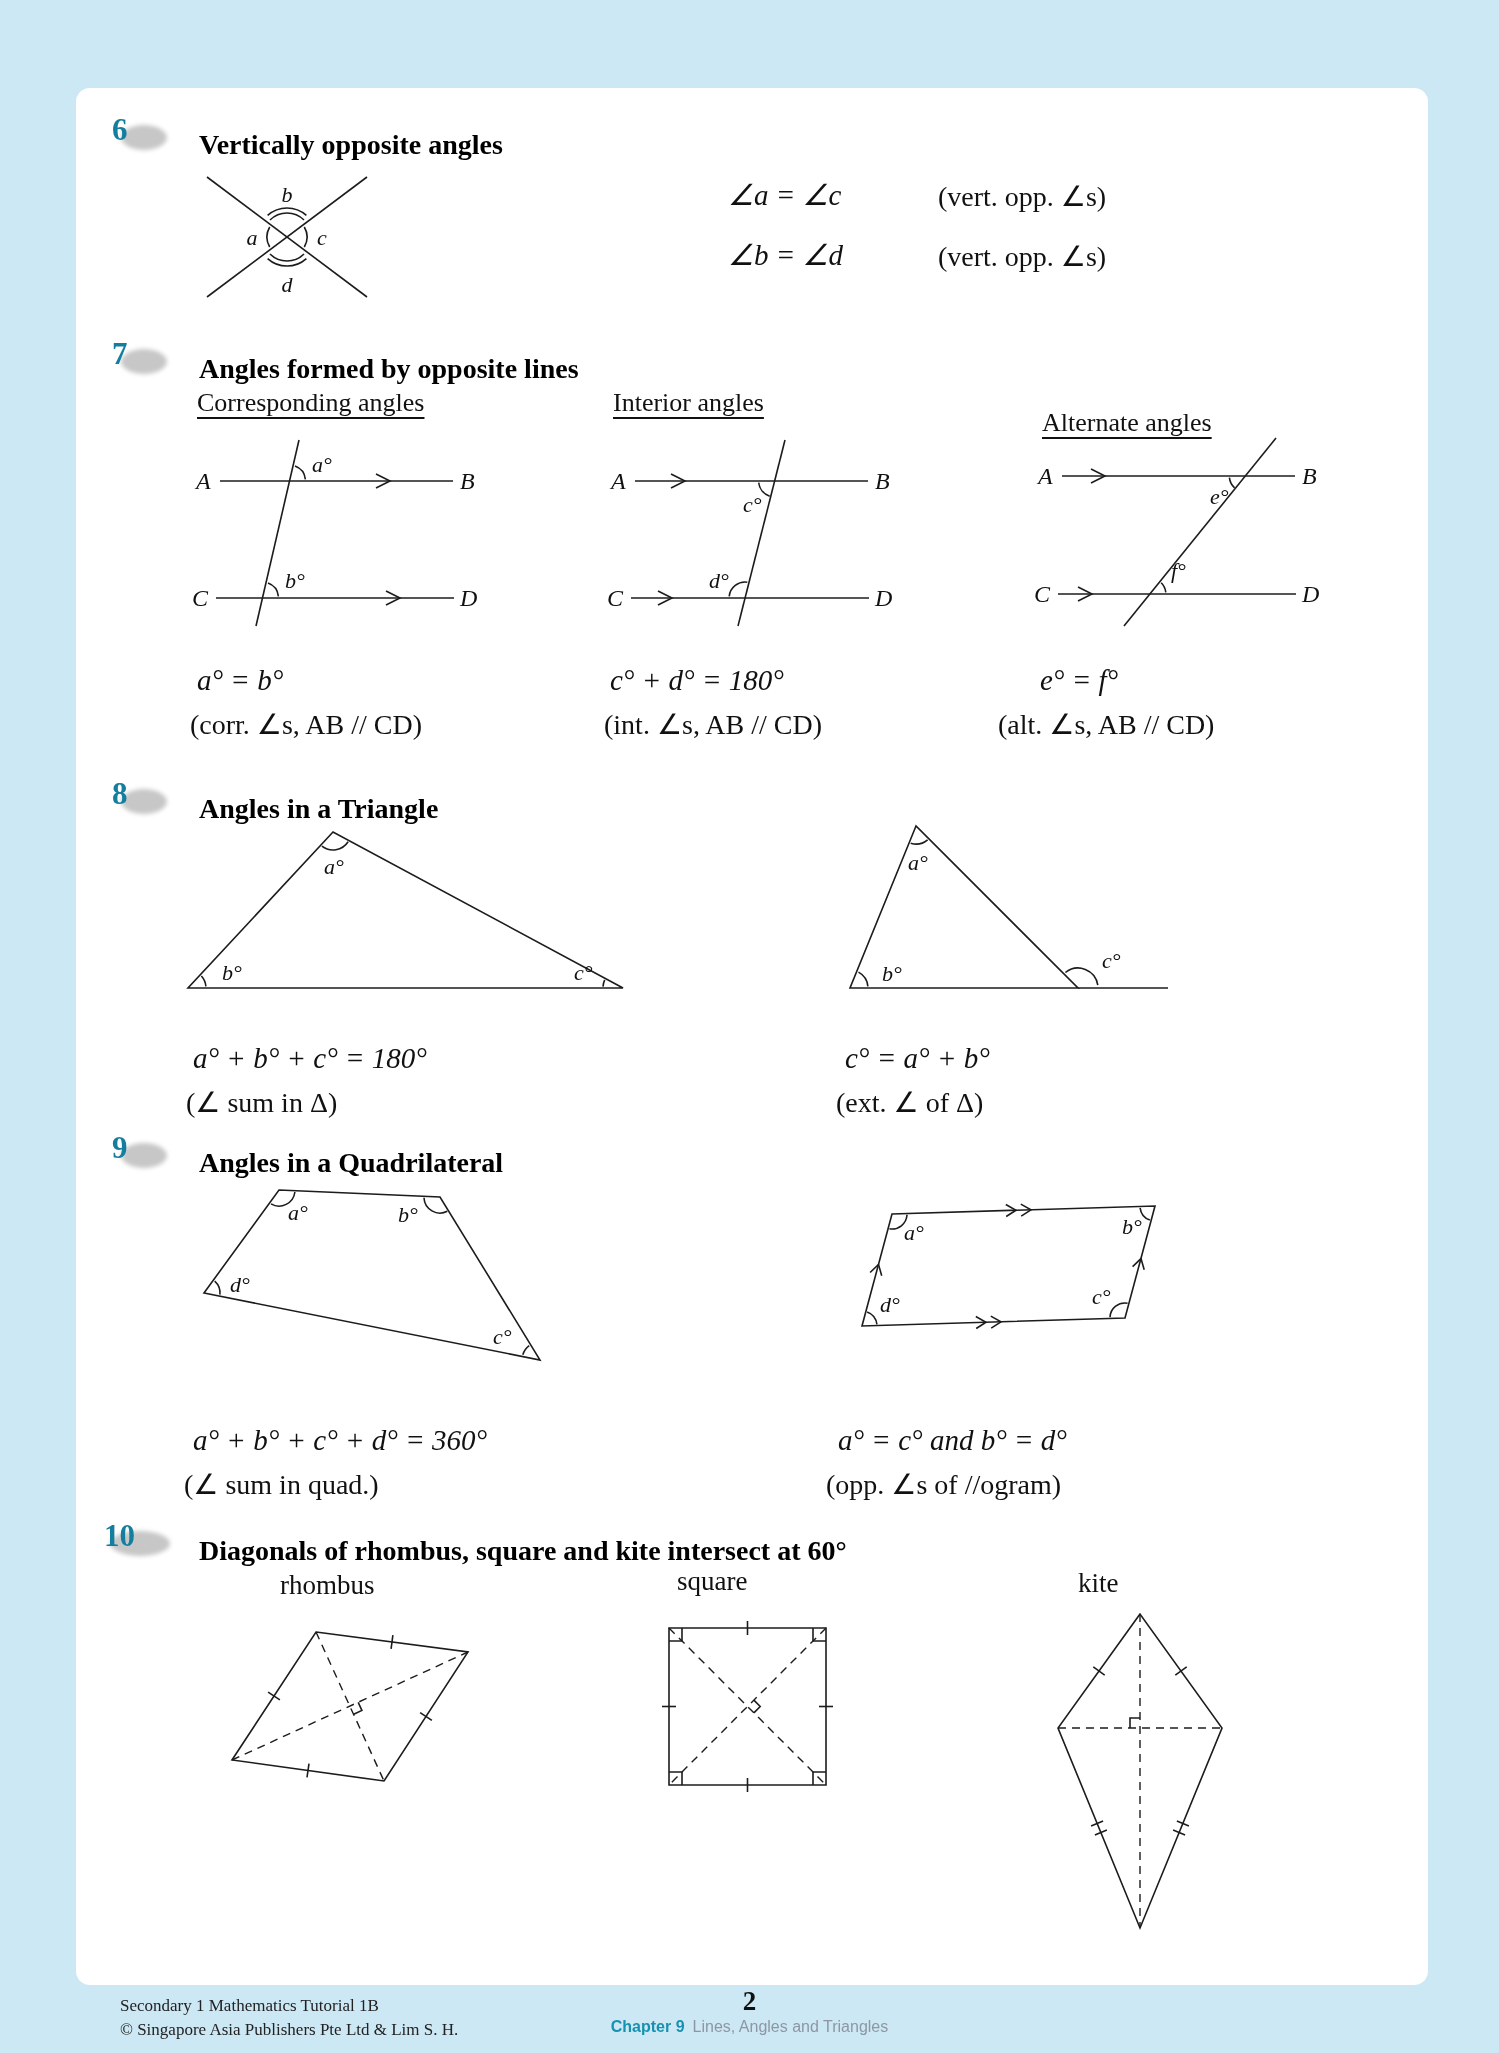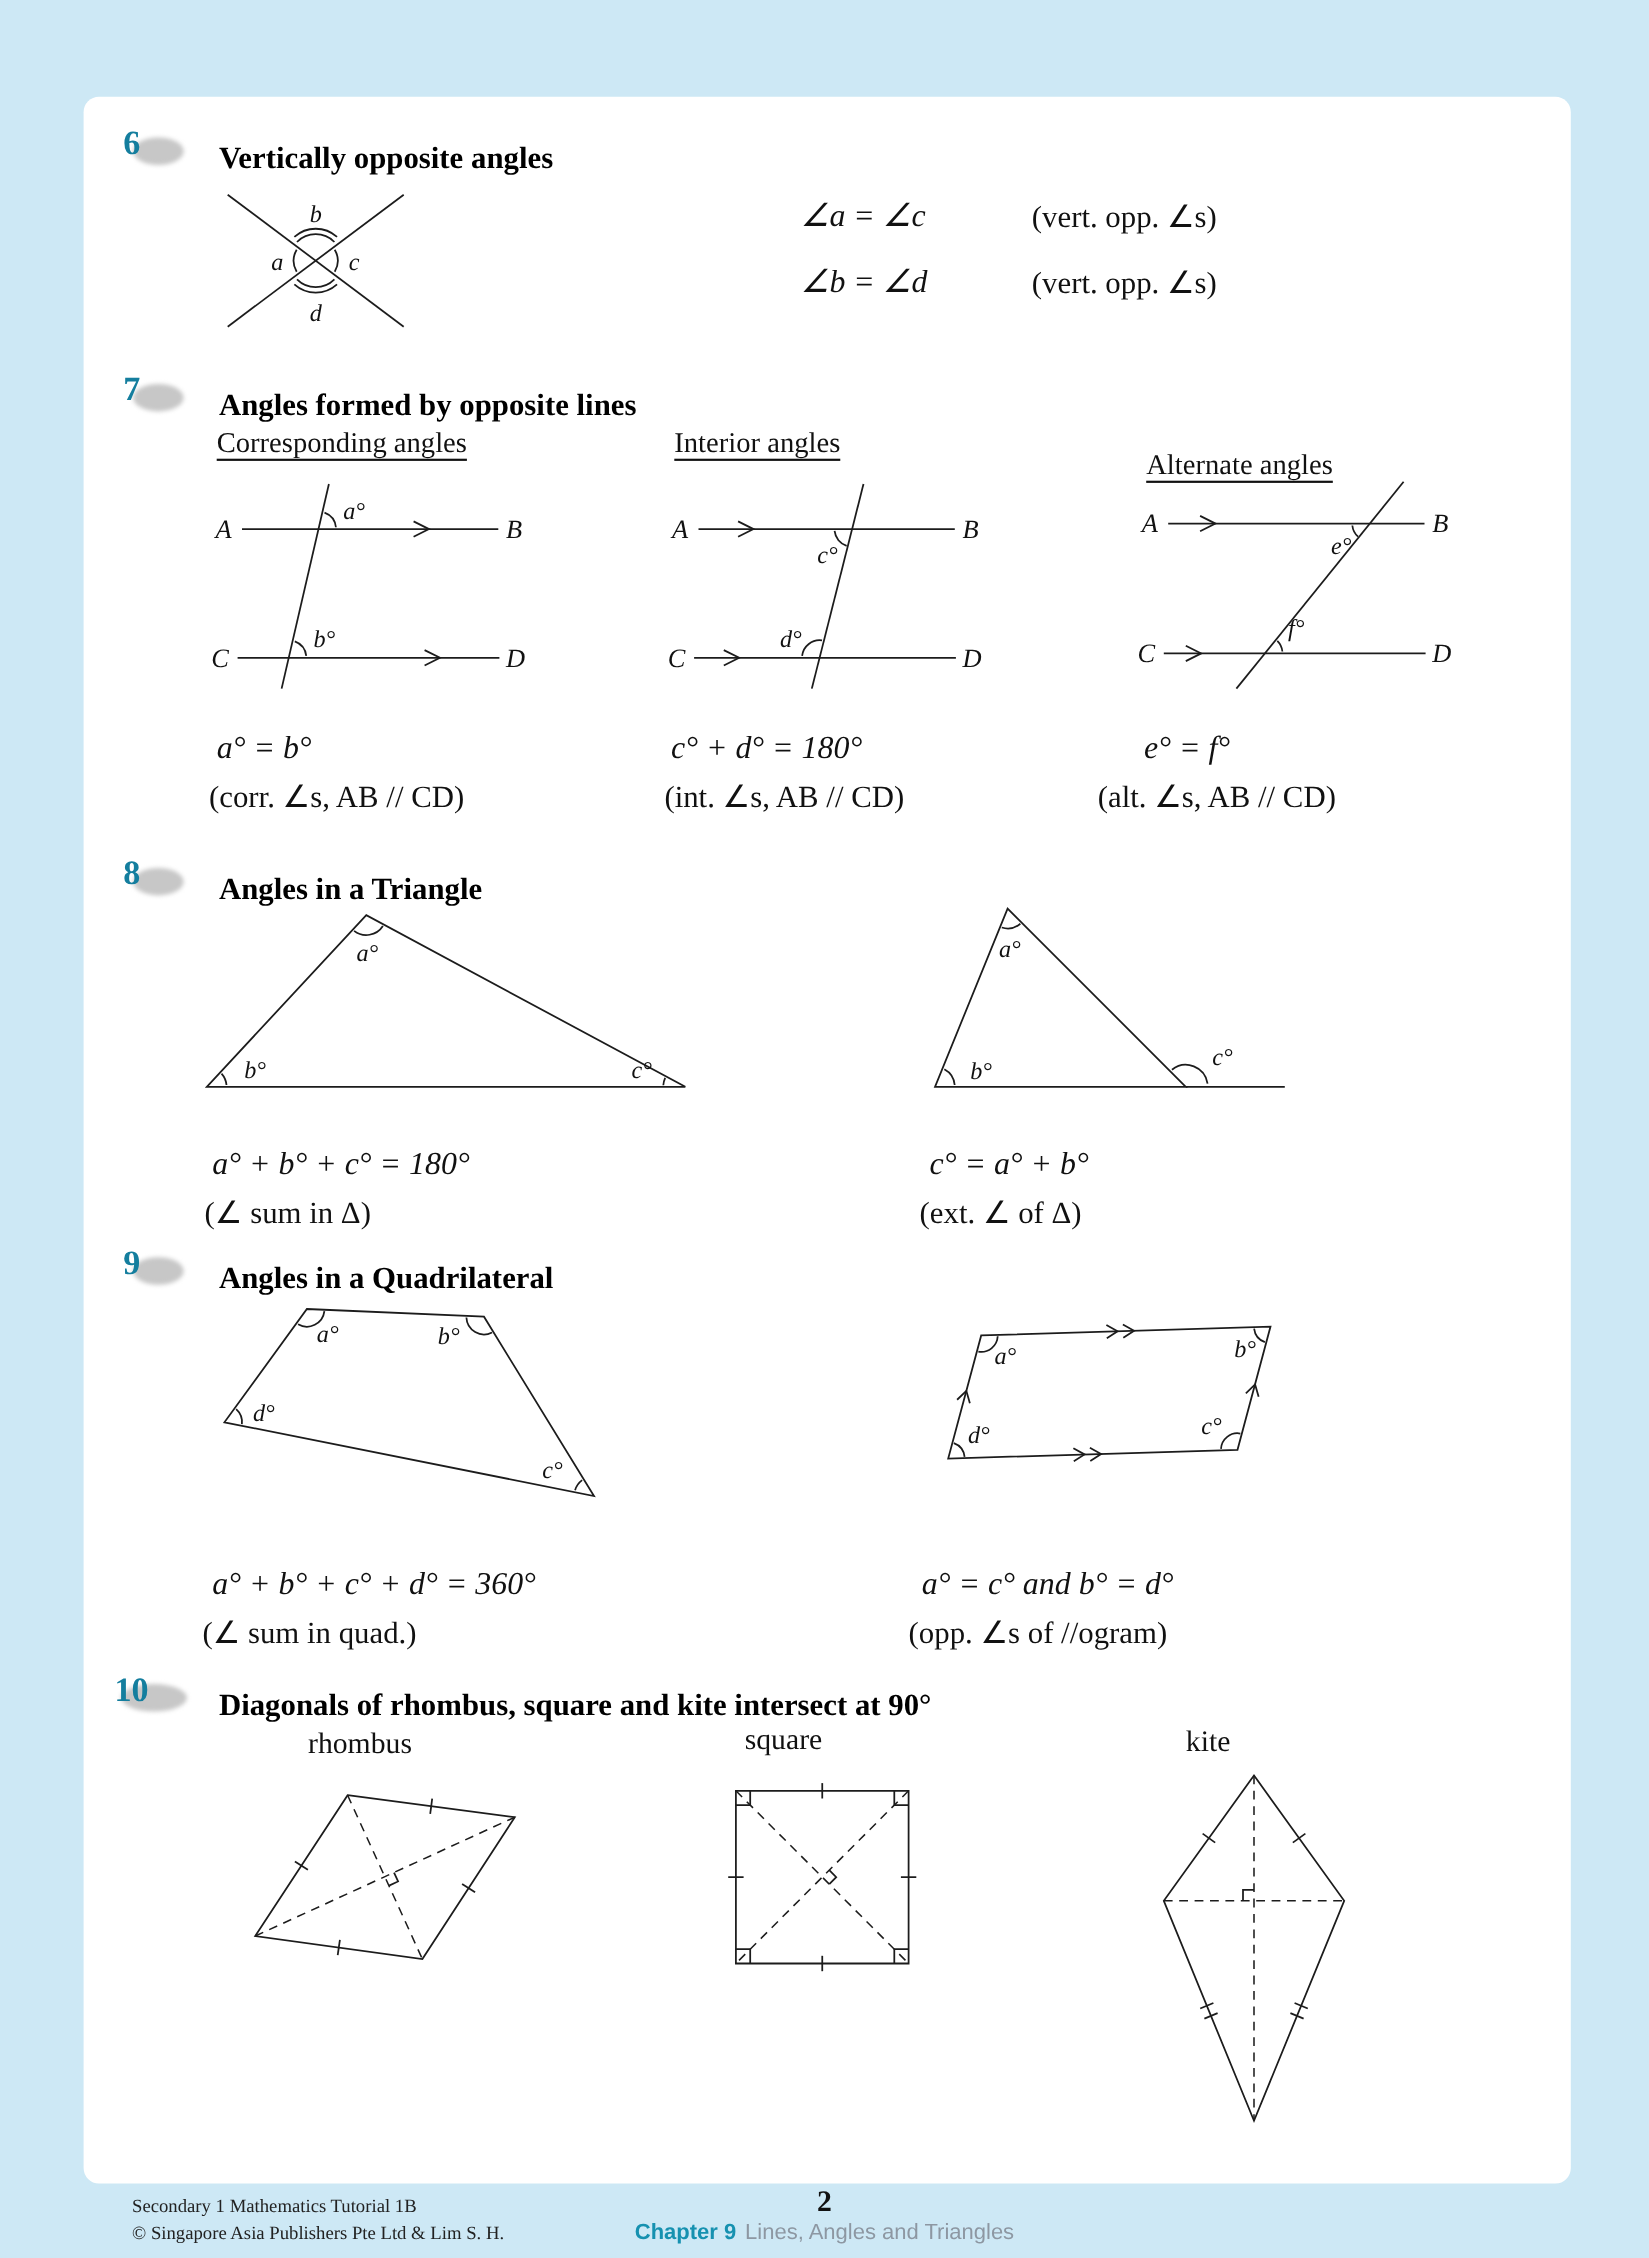--- a/index.html
+++ b/index.html
@@ -16,21 +16,21 @@
   .reason{position:absolute;font-size:28px;white-space:nowrap;}
   .shape-label{position:absolute;font-size:27px;text-align:left;}
   .diag{position:absolute;overflow:visible;}
   .diag line,.diag path,.diag polyline{stroke:#1c1c1c;stroke-width:1.6;fill:none;}
   .diag .dash{stroke-dasharray:8 6;stroke-width:1.4;}
   .diag text{font-family:"Liberation Serif",serif;font-style:italic;font-size:22px;fill:#111;stroke:none;}
   .diag text.pt{font-size:24px;}
   .footer-left{position:absolute;font-size:17px;line-height:24px;color:#222;}
   .fl-line{display:block;}
   .page-num{position:absolute;left:0;width:100%;text-align:center;font-size:27px;font-weight:bold;color:#111;}
-  .chapter{position:absolute;left:0;width:100%;text-align:center;font-family:"Liberation Sans",sans-serif;font-size:20px;}
+  .chapter{position:absolute;left:0;width:100%;text-align:center;font-family:"Liberation Sans",sans-serif;font-size:16px;}
   .chapter .label{color:#1691b0;font-weight:bold;margin-right:8px;}
   .chapter .rest{color:#8d97a2;}
 </style>
 </head>
 <body>
 
 <div class="page">
   <div class="card"></div>
 
   <div class="badge" style="left:112px;top:112px"><span class="num">6</span></div>
@@ -179,21 +179,21 @@
     <path d="M27.1 117.9 A15 15 0 0 1 36.9 130.4"></path>
     <text x="40" y="118">d°</text>
   </svg>
 
   <div class="math" style="left:193px;top:1424px">a° + b° + c° + d° = 360°</div>
   <div class="reason" style="left:184px;top:1468px">(∠ sum in quad.)</div>
   <div class="math" style="left:838px;top:1424px">a° = c° and b° = d°</div>
   <div class="reason" style="left:826px;top:1468px">(opp. ∠s of //ogram)</div>
 
   <div class="badge w2" style="left:104px;top:1518px"><span class="num">10</span></div>
-  <h2 class="sec-title" style="left:186px;top:1522px">Diagonals of rhombus, square and kite intersect at 90°</h2>
+  <h2 class="sec-title" style="left:186px;top:1522px">Diagonals of rhombus, square and kite intersect at 60°</h2>
 
   <div class="shape-label" style="left:280px;top:1570px;width:140px">rhombus</div>
   <div class="shape-label" style="left:677px;top:1566px;width:140px">square</div>
   <div class="shape-label" style="left:1078px;top:1568px;width:124px">kite</div>
 
   <svg class="diag" style="left:205px;top:1614px" width="290" height="195" viewBox="0 0 290 195">
     <path d="M111 18 L263 38 L179 167 L27 146 Z"></path>
     <line class="dash" x1="27" y1="146" x2="263" y2="38"></line>
     <line class="dash" x1="111" y1="18" x2="179" y2="167"></line>
     <polyline points="153.2,88.3 156.9,96.4 148.7,100.2"></polyline>

